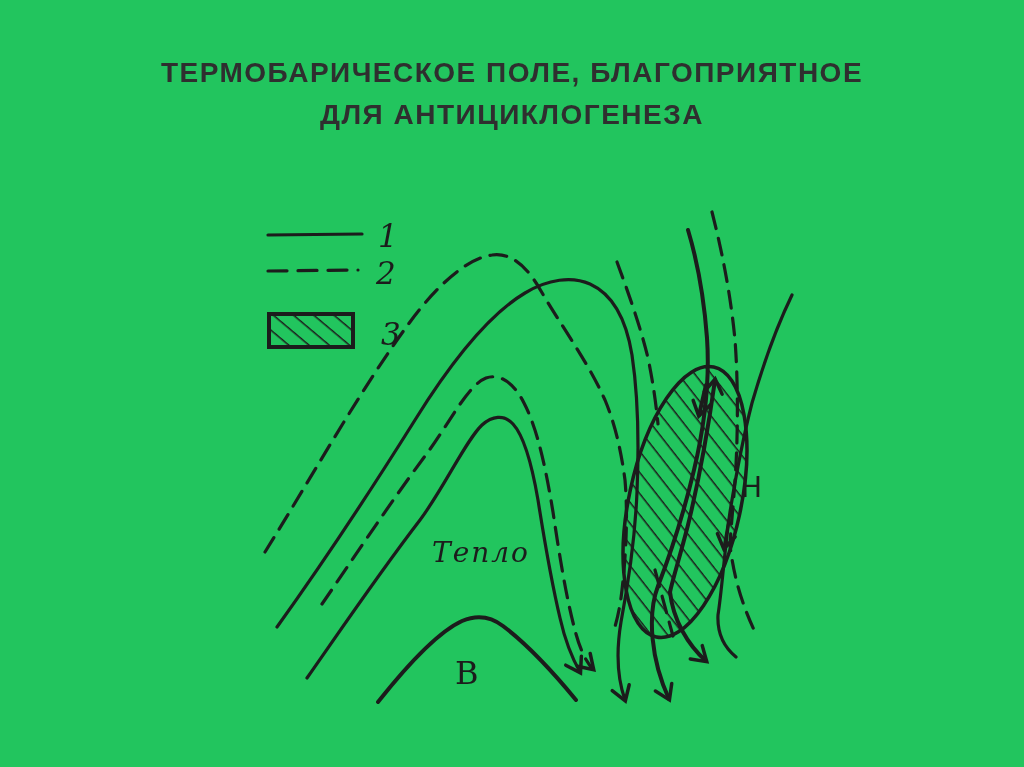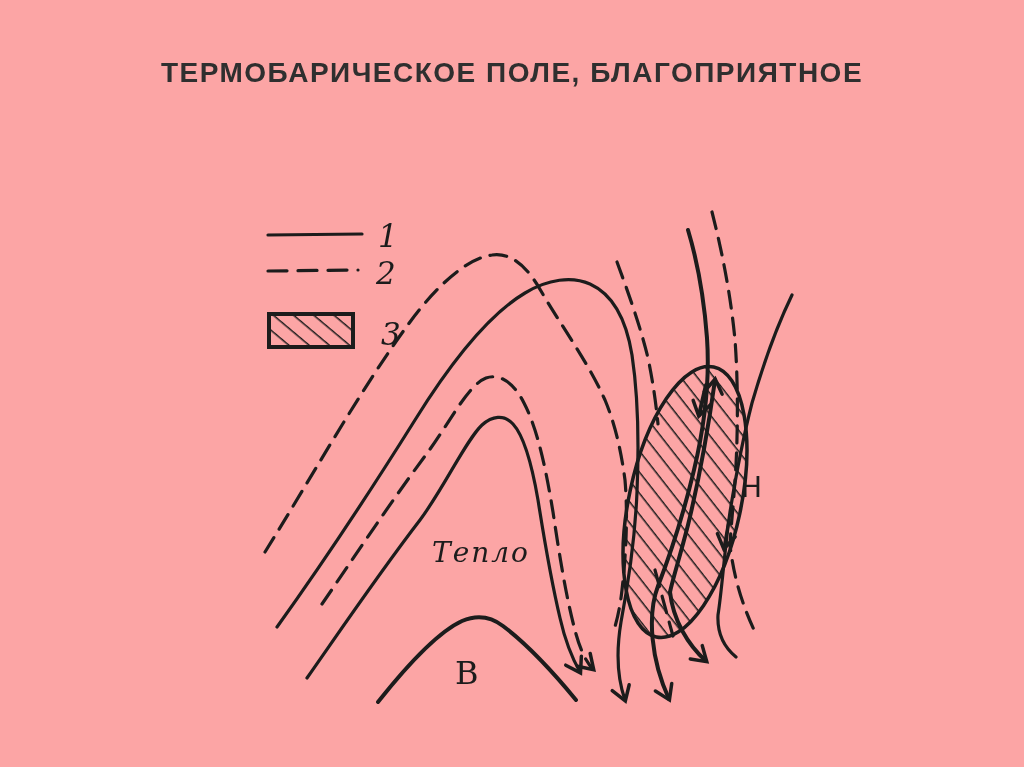--- a/index.html
+++ b/index.html
@@ -1,16 +1,16 @@
 <!DOCTYPE html>
 <html><head>
 <meta charset="utf-8">
 <style>
   html,body{margin:0;padding:0;background:#ffffff;width:1024px;height:767px;overflow:hidden;}
-  .page{position:relative;width:1024px;height:767px;background:#fca5a5;font-family:"Liberation Sans",sans-serif;}
+  .page{position:relative;width:1024px;height:767px;background:#22c55e;font-family:"Liberation Sans",sans-serif;}
   .title{position:absolute;top:52px;left:0;width:1024px;text-align:center;
          font-family:"Liberation Sans",sans-serif;font-weight:bold;font-size:28px;
          line-height:42px;color:#2f2f2f;letter-spacing:1.5px;}
   svg.diagram{position:absolute;left:0;top:0;}
   .stroke{fill:none;stroke:#1c1c1c;stroke-linecap:round;stroke-linejoin:round;}
   .w32{stroke-width:3.2px;}
   .w40{stroke-width:4px;}
   .dash{stroke-dasharray:17 10;}
   .dash-legend{stroke-dasharray:19 11;}
   .lbl{fill:#1c1c1c;}
@@ -19,20 +19,21 @@
   .lbl-b{font:32px "DejaVu Serif",serif;}
   .lbl-h{font:28px "DejaVu Sans",sans-serif;}
 </style>
 </head>
 <body>
 
 <div class="page">
 
   <div class="title">
     <div>ТЕРМОБАРИЧЕСКОЕ ПОЛЕ, БЛАГОПРИЯТНОЕ</div>
+    <div>ДЛЯ АНТИЦИКЛОГЕНЕЗА</div>
   </div>
 
   <svg class="diagram" width="1024" height="767" viewBox="0 0 1024 767">
     <defs>
       <pattern id="hatch" patternUnits="userSpaceOnUse" width="13" height="13" patternTransform="rotate(40)">
         <line x1="0" y1="0" x2="13" y2="0" stroke="#1c1c1c" stroke-width="3"></line>
       </pattern>
       <marker id="arrow" markerUnits="userSpaceOnUse" markerWidth="26" markerHeight="26" viewBox="0 0 26 26" refX="17" refY="13" orient="auto">
         <path d="M4,4 L18,13 L4,22" fill="none" stroke="#1c1c1c" stroke-width="3.5" stroke-linecap="round"></path>
       </marker>

